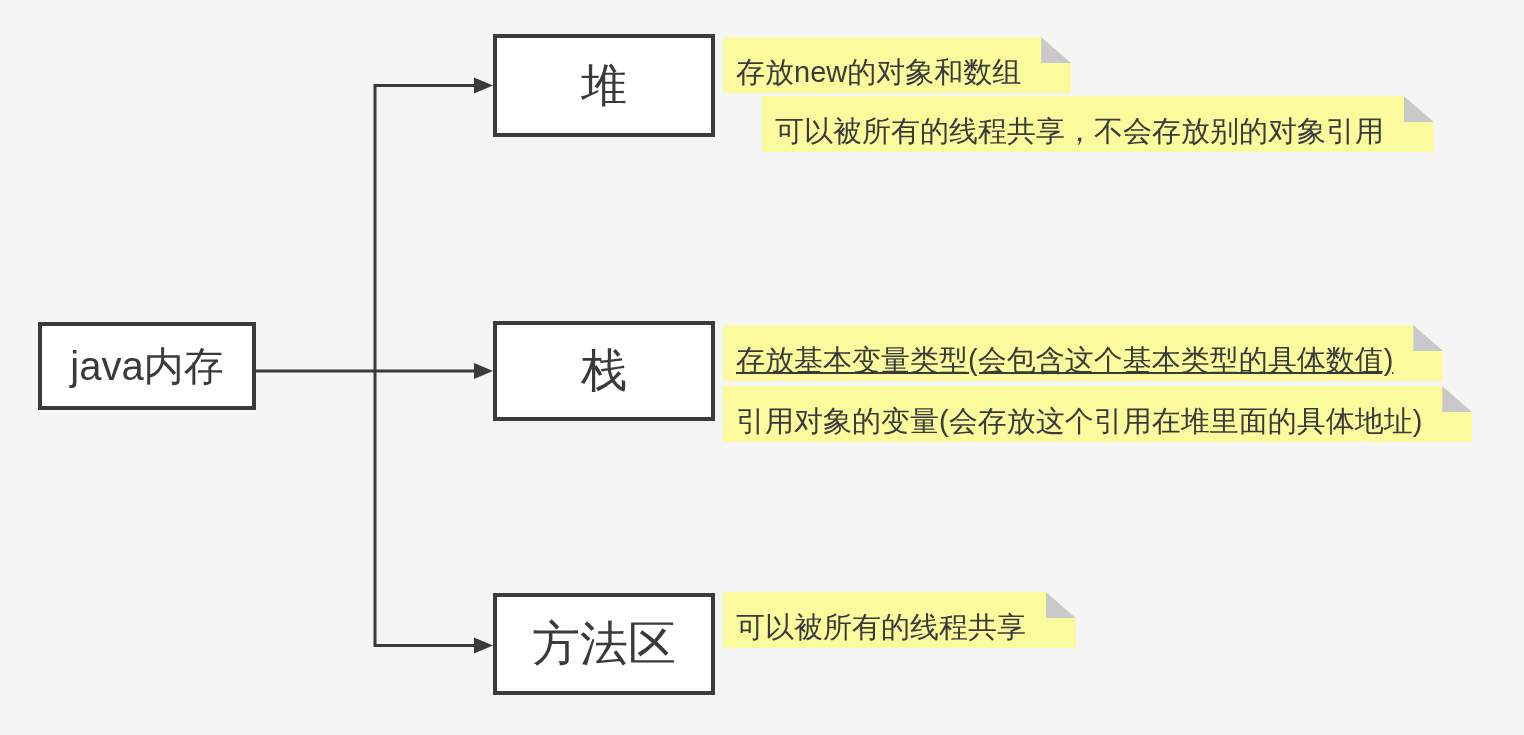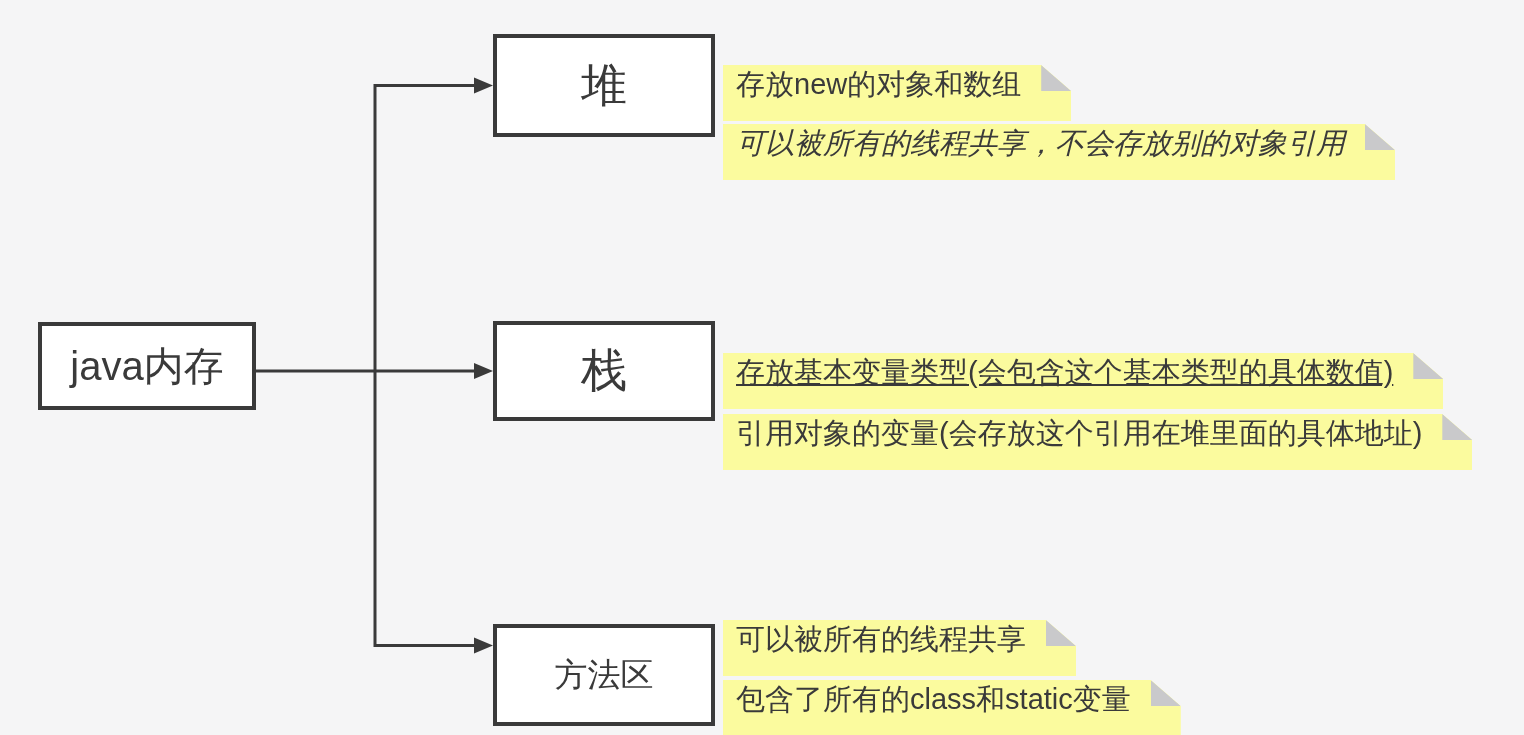--- a/index.html
+++ b/index.html
@@ -31,45 +31,44 @@
     border: 4px solid #3A3A3A;
     display: flex;
     align-items: center;
     justify-content: center;
     color: #3A3A3A;
     white-space: nowrap;
   }
   .node-root { left: 38px; top: 322px; width: 218px; height: 88px; font-size: 40px; }
   .node-heap { left: 493px; top: 34px;  width: 222px; height: 103px; font-size: 46px; }
   .node-stack { left: 493px; top: 321px; width: 222px; height: 100px; font-size: 46px; }
-  .node-method { left: 493px; top: 593px; width: 222px; height: 102px; font-size: 33px; margin-top: 31px; }
+  .node-method { left: 493px; top: 593px; width: 222px; height: 102px; font-size: 48px; }
   .note {
     position: absolute;
     height: 56px;
     background: #FBFB9E;
     display: inline-flex;
-    align-items: flex-start;
+    align-items: flex-end;
     padding: 0 50px 0 13px;
     white-space: nowrap;
     font-size: 29px;
     color: #3A3A3A;
     clip-path: polygon(0 0, calc(100% - 30px) 0, 100% 26px, 100% 100%, 0 100%);
-    margin-top: 28px;
   }
   .note .fold {
     position: absolute;
     top: 0;
     right: 0;
     width: 30px;
     height: 26px;
     background: #C9C9CB;
     clip-path: polygon(0 0, 100% 100%, 0 100%);
   }
   .note-a1 { left: 723px; top: 37px; }
-  .note-a2 { left: 723px; top: 96px; font-style: italic; }
+  .note-a2 { left: 762px; top: 96px; }
   .note-b1 { left: 723px; top: 325px; text-decoration: underline; }
   .note-b2 { left: 723px; top: 386px; }
   .note-c1 { left: 723px; top: 592px; }
   .note-c2 { left: 723px; top: 652px; }
 </style>
 </head>
 <body>
 
 <div class="canvas">
 
@@ -114,18 +113,14 @@
   </div>
   <div class="note note-c1">
     <span>可以被所有的线程共享</span>
     <span class="fold"></span>
   </div>
 
   <div class="note note-b2">
     <span>引用对象的变量(会存放这个引用在堆里面的具体地址)</span>
     <span class="fold"></span>
   </div>
-  <div class="note note-c2">
-    <span>包含了所有的class和static变量</span>
-    <span class="fold"></span>
-  </div>
 
 </div>
 
 </body></html>

